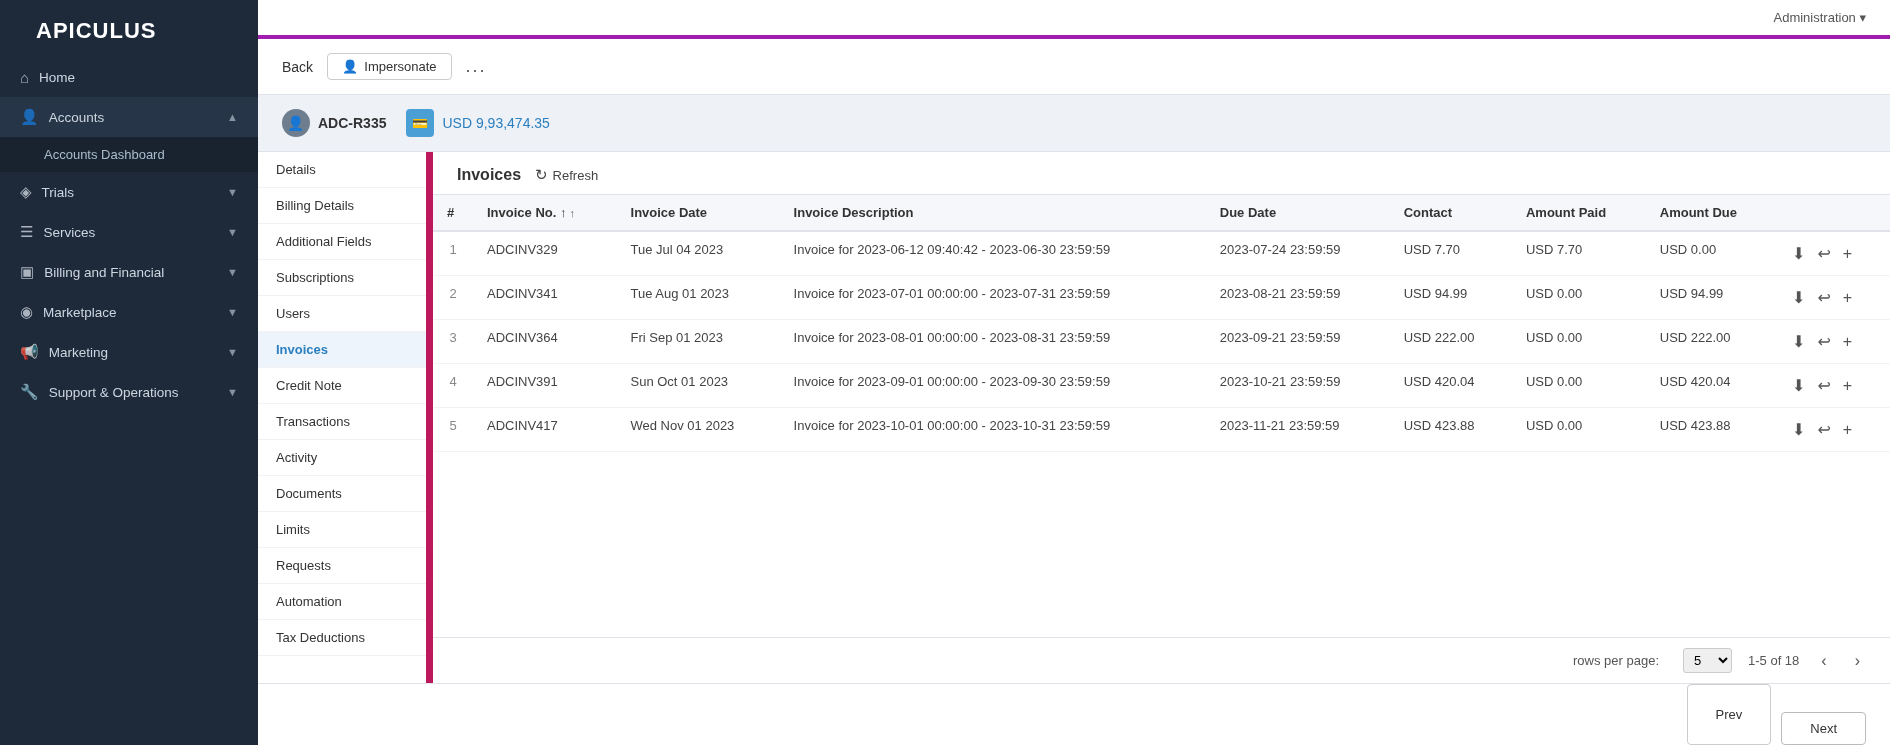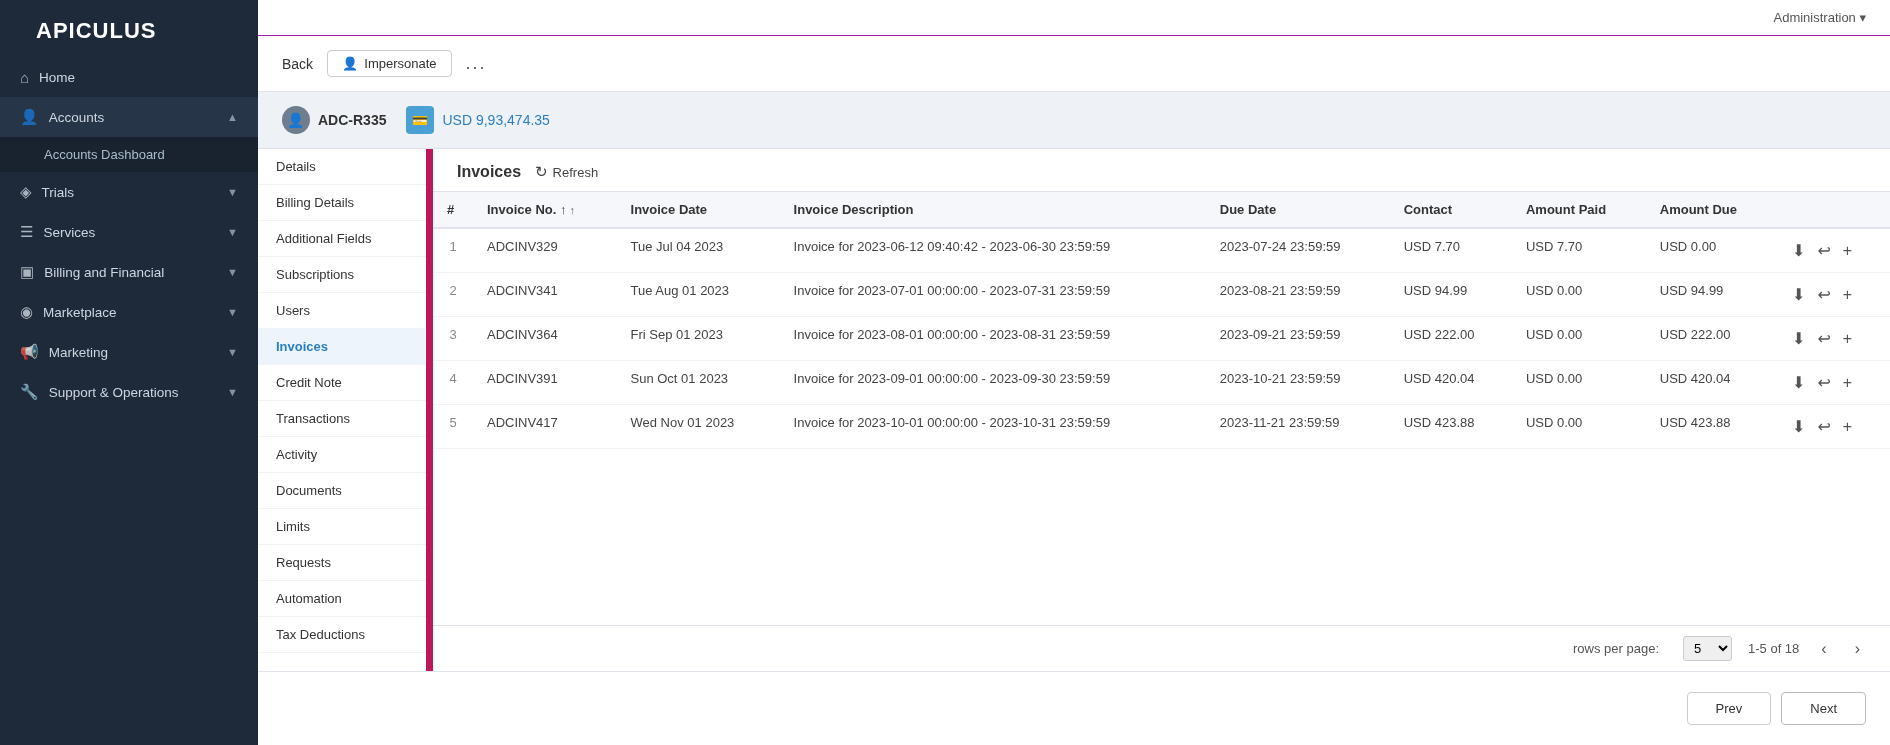--- a/index.html
+++ b/index.html
@@ -56,21 +56,21 @@
       flex-direction: column;
       overflow: hidden;
     }
 
     
     #topbar {
       background: #fff;
       padding: 10px 24px;
       display: flex;
       justify-content: flex-end;
-      border-bottom: 1px solid #a21caf;
+      border-bottom: 4px solid #a21caf;
       font-size: 13px;
       color: #555;
     }
 
     
     #content {
       flex: 1;
       display: flex;
       flex-direction: column;
       overflow: hidden;
@@ -277,37 +277,38 @@
       cursor: pointer;
       font-size: 16px;
       color: #555;
       padding: 3px 6px;
     }
 
     
     #bottom-bar {
       display: flex;
       justify-content: flex-end;
-      padding: 20px 24px;
+      padding: 0 24px;
       background: #fff;
       border-top: 1px solid #e0e4ea;
       gap: 10px;
     }
     .bottom-btn {
       padding: 8px 28px;
       border: 1px solid #ccc;
       border-radius: 4px;
       background: #fff;
       cursor: pointer;
       font-size: 13px;
       color: #333;
     }
     .bottom-btn.primary {
       background: #fff;
       border-color: #bbb;
+      margin-top: 28px;
     }
   </style>
 </head>
 <body>
 
 <div id="sidebar">
   <div id="sidebar-logo">
     <span>APICULUS</span>
   </div>
 

